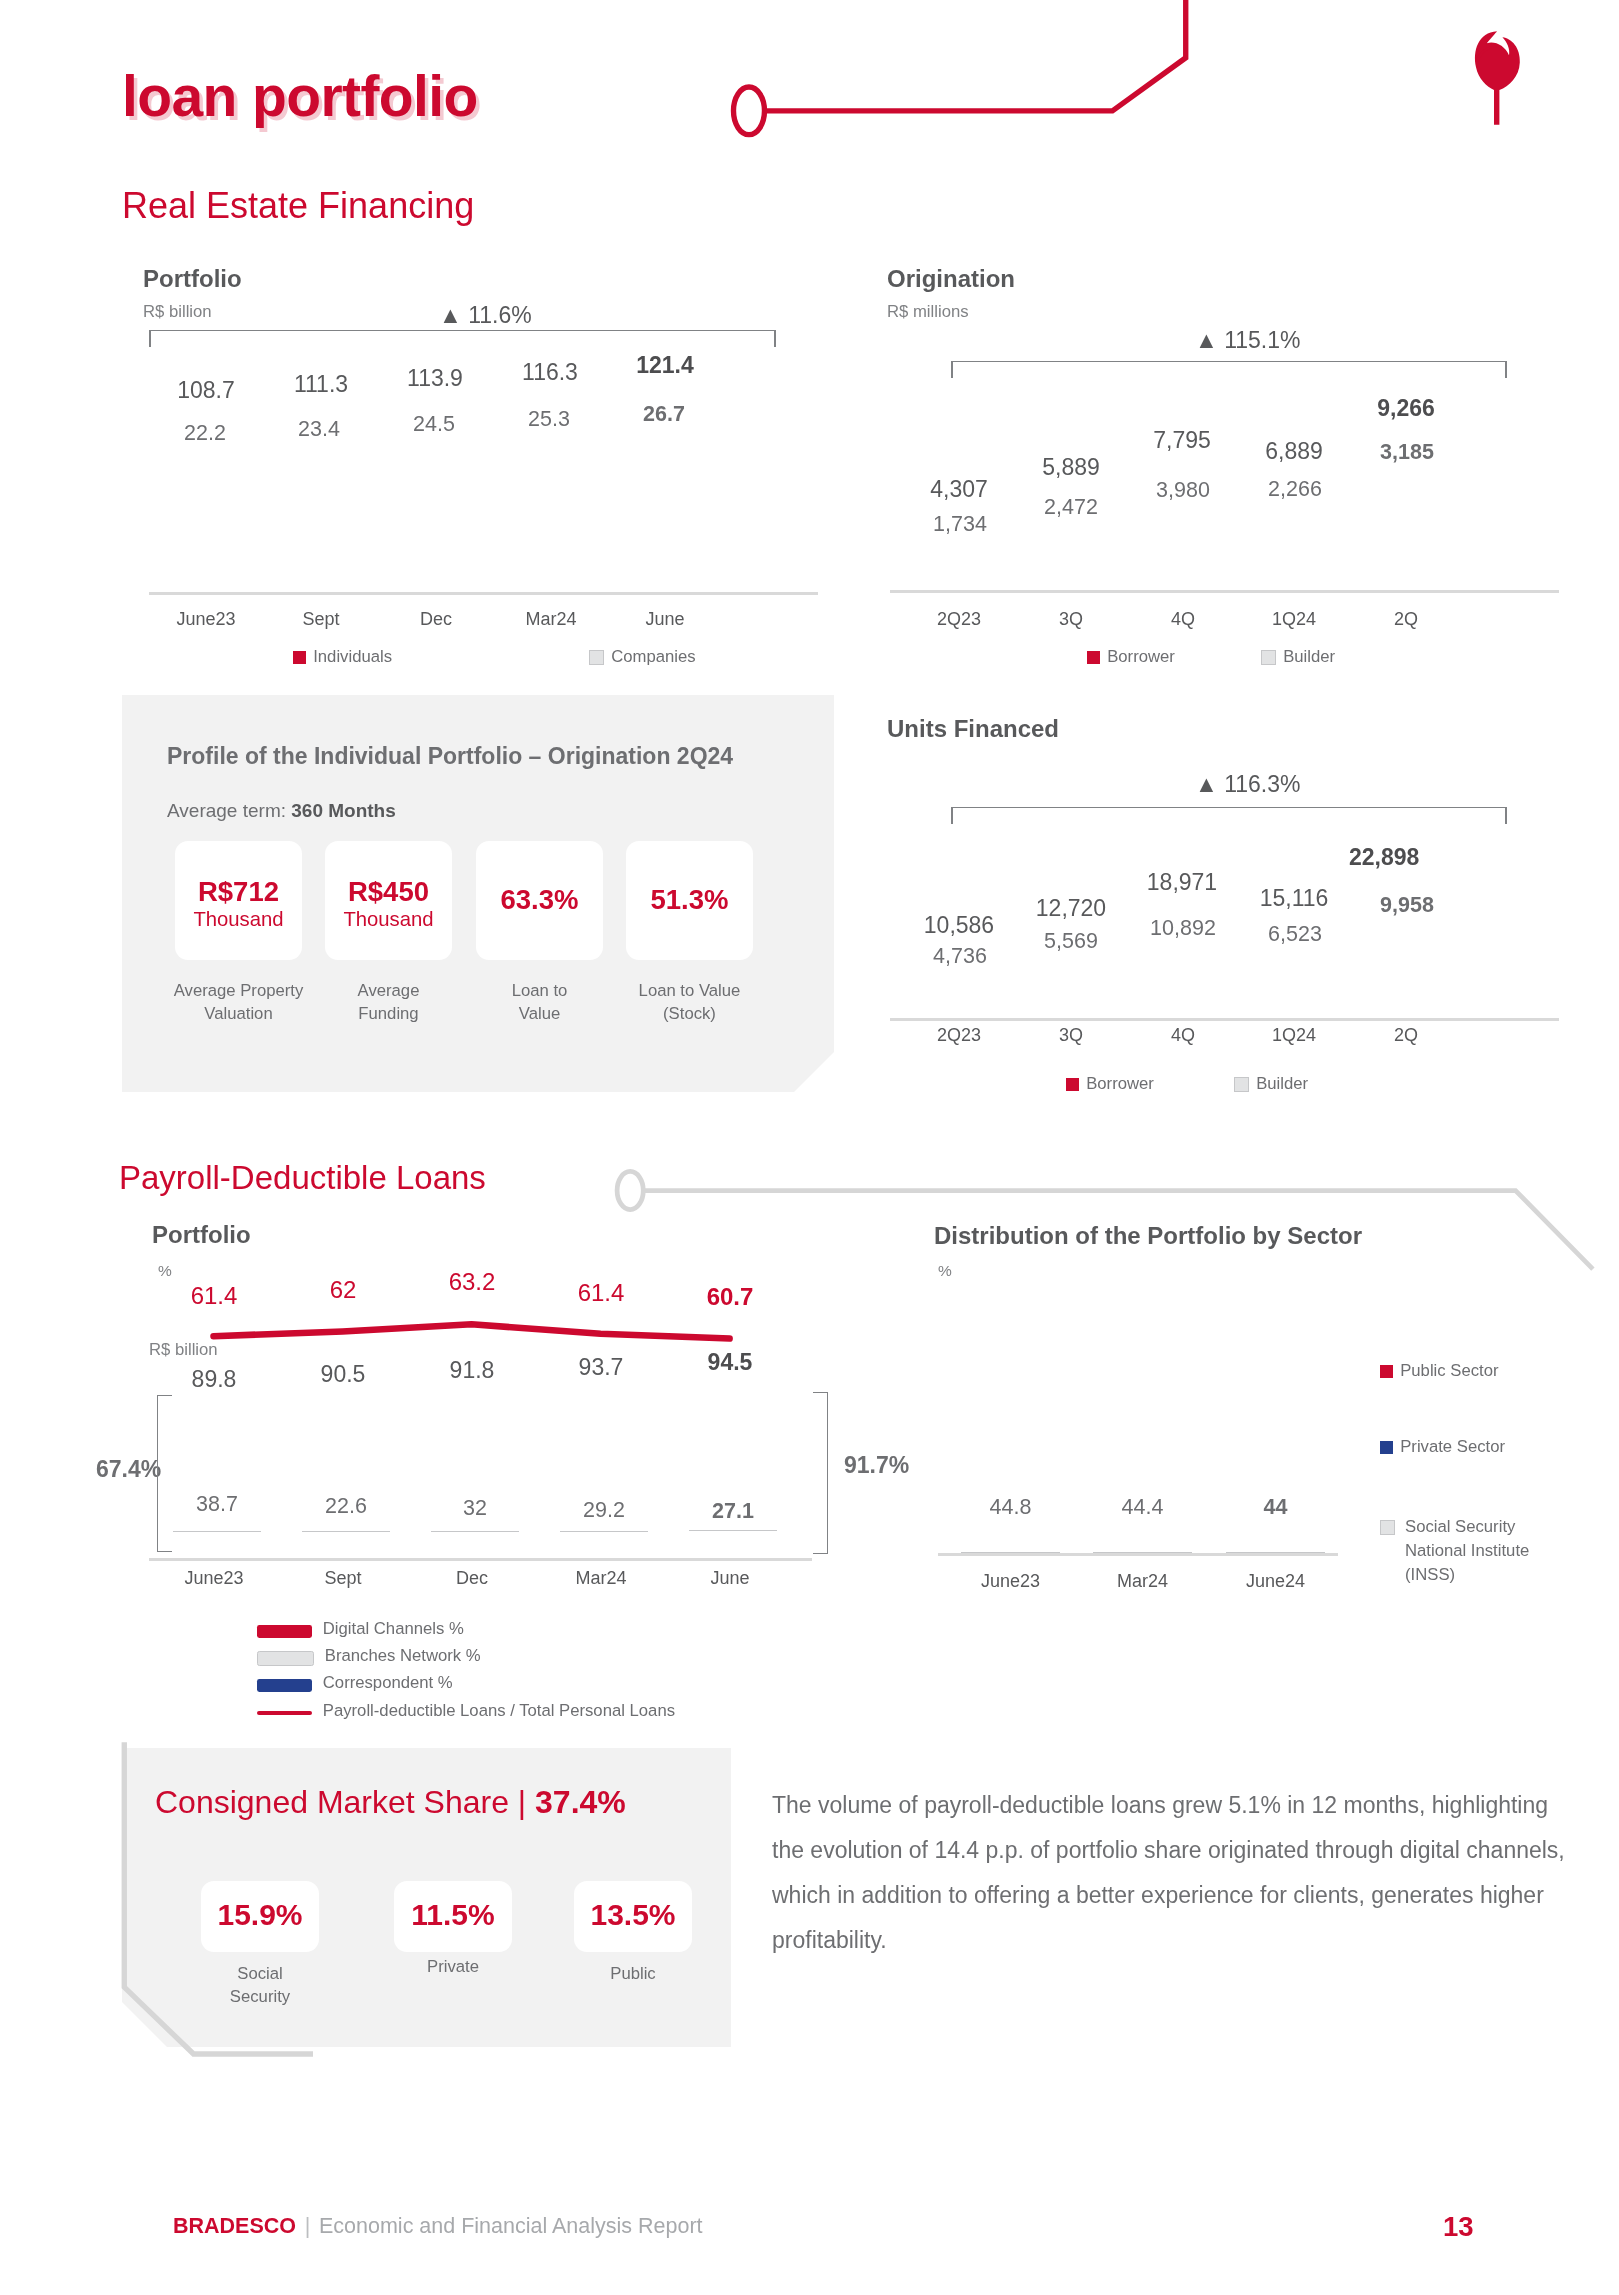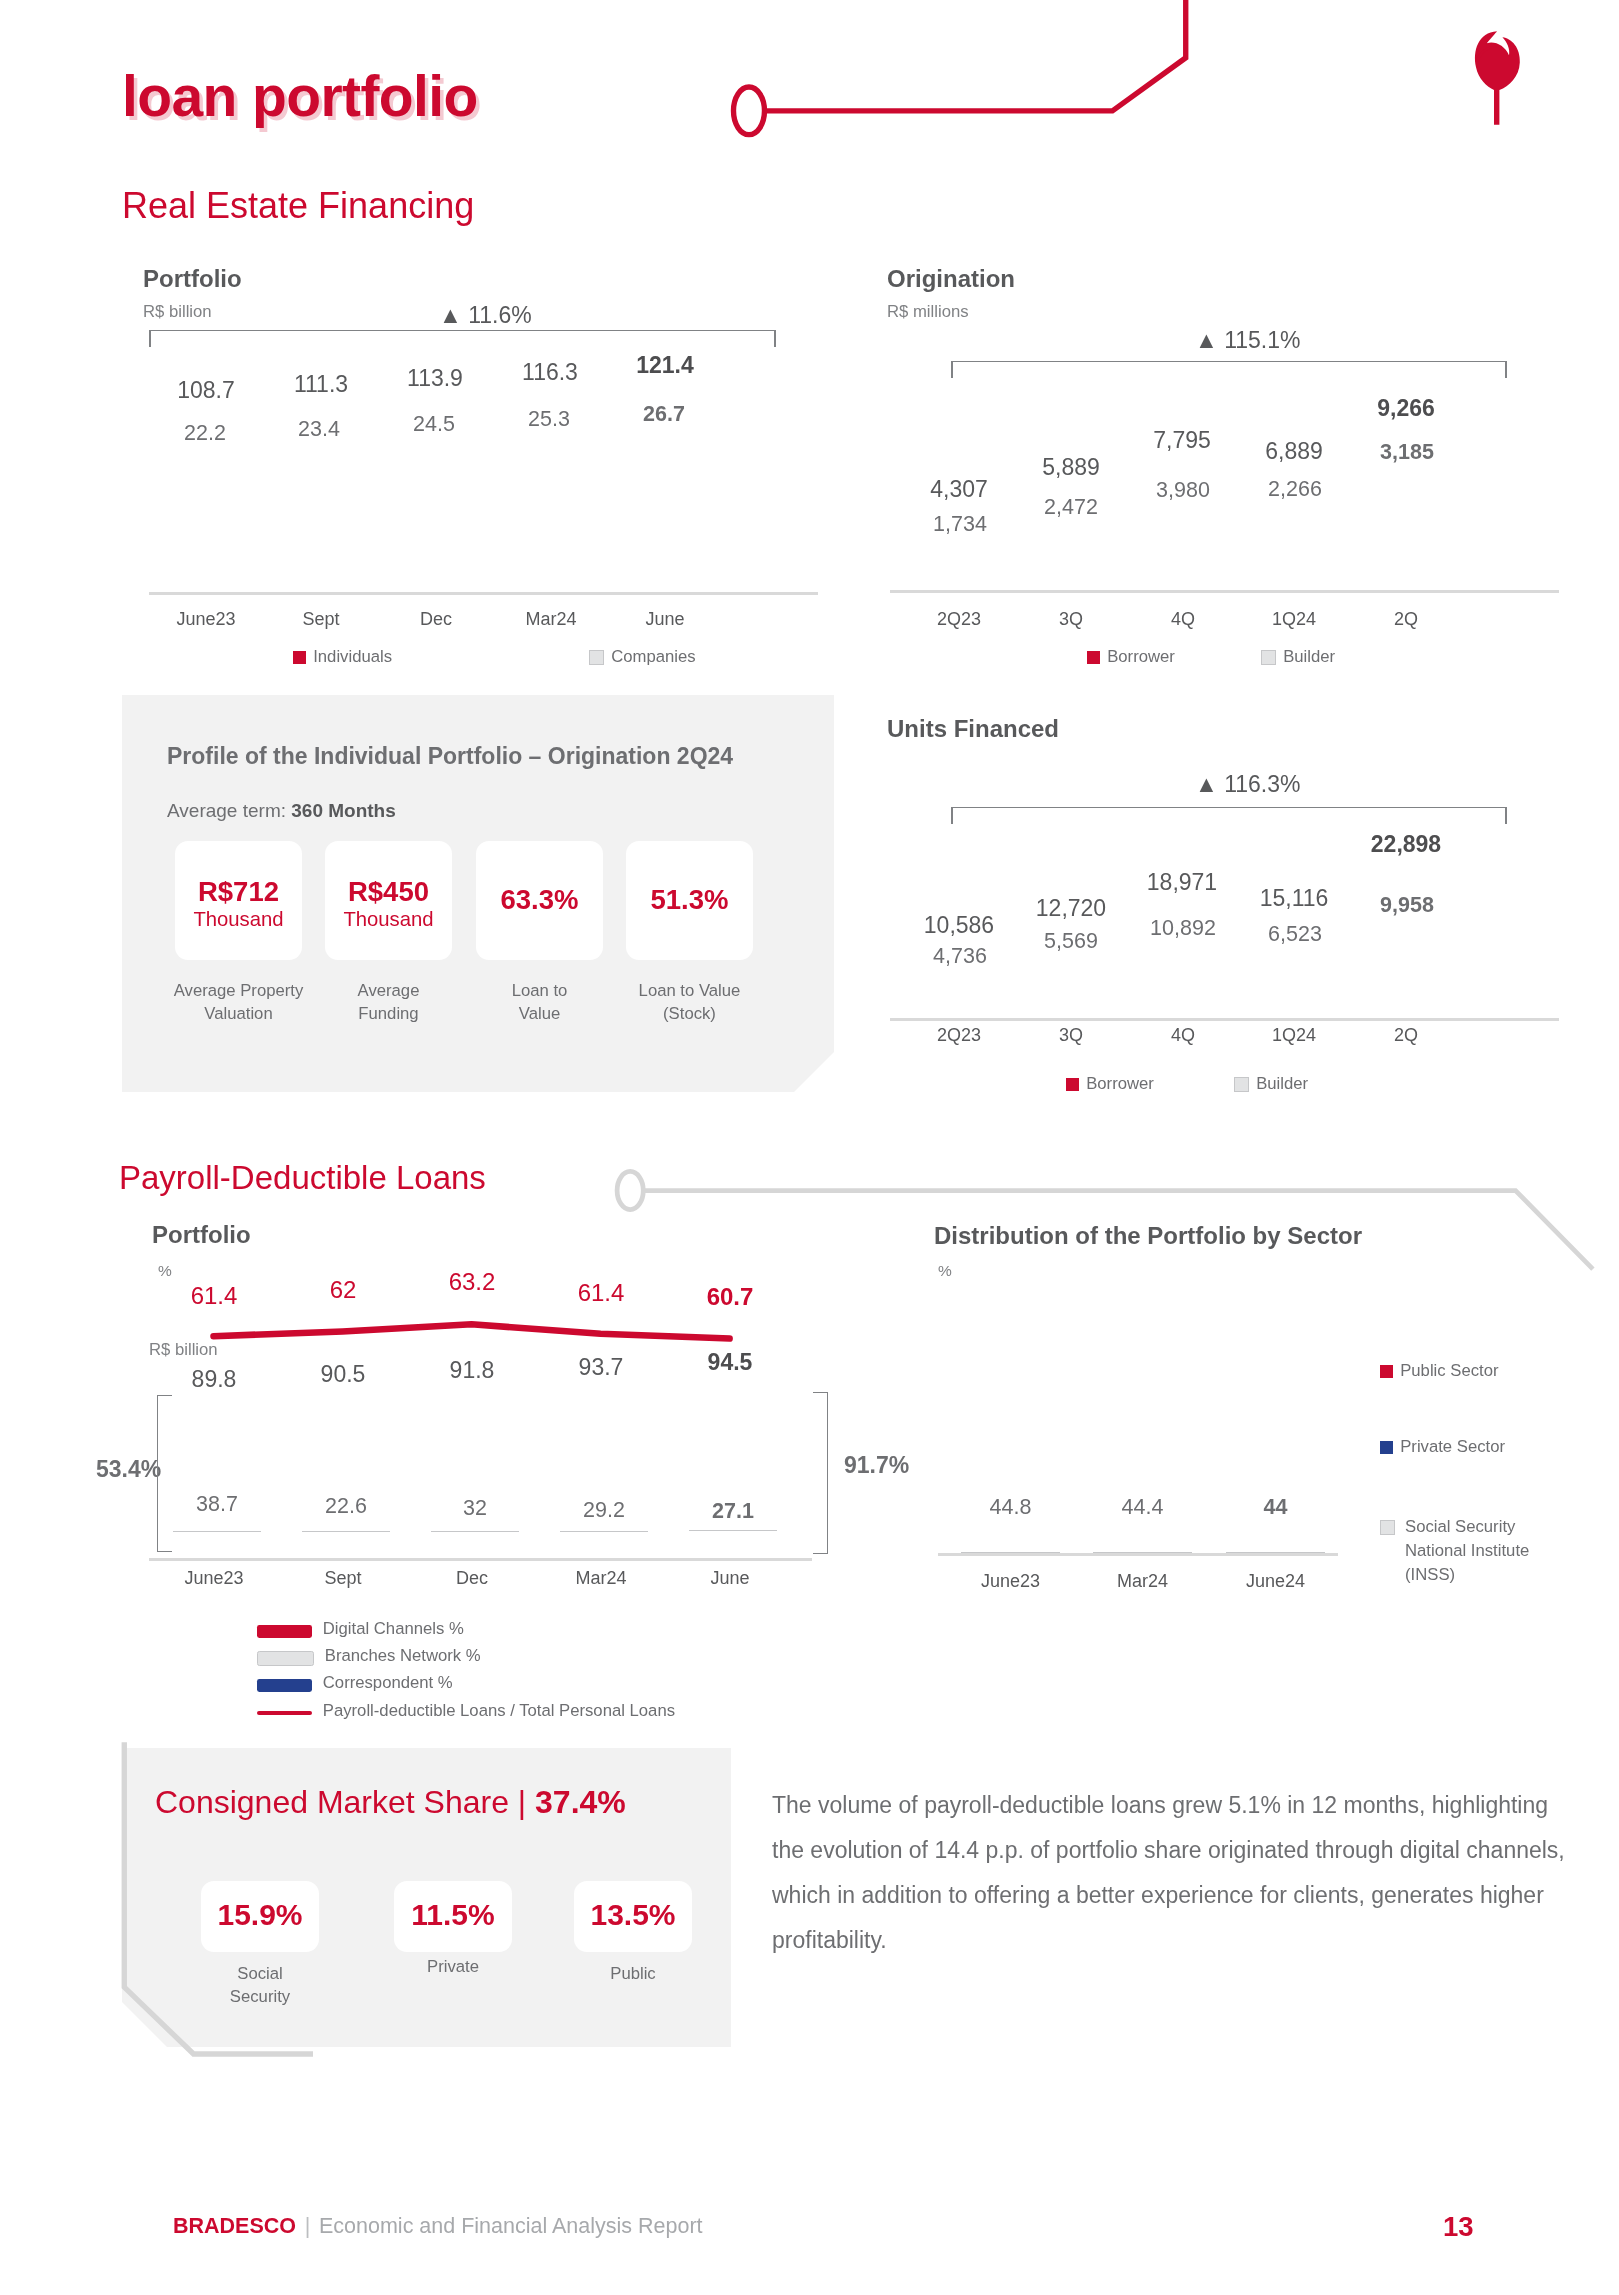--- a/index.html
+++ b/index.html
@@ -281,21 +281,21 @@
     </div>
 
   <div class="abs val-top" style="left:359px;top:66px;width:114px;text-align:center;">15,116</div>
   <div class="seg grey rt" style="left:376px;top:96px;width:82px;height:38px;">
       <span>6,523</span>
     </div>
   <div class="seg red" style="left:376px;top:134px;width:82px;height:66px;">
       <span>8,593</span>
     </div>
 
-  <div class="abs val-top bold" style="left:471px;top:12px;width:114px;text-align:center;">22,898</div>
+  <div class="abs val-top bold" style="left:471px;top:25px;width:114px;text-align:left;">22,898</div>
   <div class="seg grey rt b" style="left:488px;top:59px;width:82px;height:55px;">
       <span>9,958</span>
     </div>
   <div class="seg red b" style="left:488px;top:114px;width:82px;height:87px;">
       <span>12,940</span>
     </div>
   <div class="abs baseline" style="left:12px;top:199px;width:669px;"></div>
 </div>
 
 <div class="abs axis-label" style="left:902px;top:1025px;width:114px;text-align:center;">2Q23</div>
@@ -331,21 +331,21 @@
 </svg>
 
 <div class="abs" style="left:149px;top:1340px;font-size:16.7px;color:#808285;">R$ billion</div>
 
 <div class="abs val-top" style="left:157px;top:1366px;width:114px;text-align:center;">89.8</div>
 <div class="abs val-top" style="left:286px;top:1361px;width:114px;text-align:center;">90.5</div>
 <div class="abs val-top" style="left:415px;top:1357px;width:114px;text-align:center;">91.8</div>
 <div class="abs val-top" style="left:544px;top:1354px;width:114px;text-align:center;">93.7</div>
 <div class="abs val-top bold" style="left:673px;top:1349px;width:114px;text-align:center;">94.5</div>
 
-<div class="abs sidepct" style="left:96px;top:1456px;">53.4%</div>
+<div class="abs sidepct" style="left:96px;top:1456px;">67.4%</div>
 <div class="abs sqbrk" style="left:157px;top:1395px;width:14.3px;height:155px;border-right:none;"></div>
 <div class="abs sidepct" style="left:844px;top:1452px;">91.7%</div>
 <div class="abs sqbrk" style="left:813px;top:1392px;width:14.3px;height:160px;border-left:none;"></div>
 
 <div class="abs" id="payroll-chart" style="left:149px;top:1392px;width:681px;height:173px;">
 
   <div class="seg red rt" style="left:24px;top:7.2px;width:88px;height:78px;">
       <span>50.2</span>
     </div>
   <div class="seg grey" style="left:24px;top:85px;width:88px;height:55px;border-bottom:1.2px solid #C6C7C9;">

